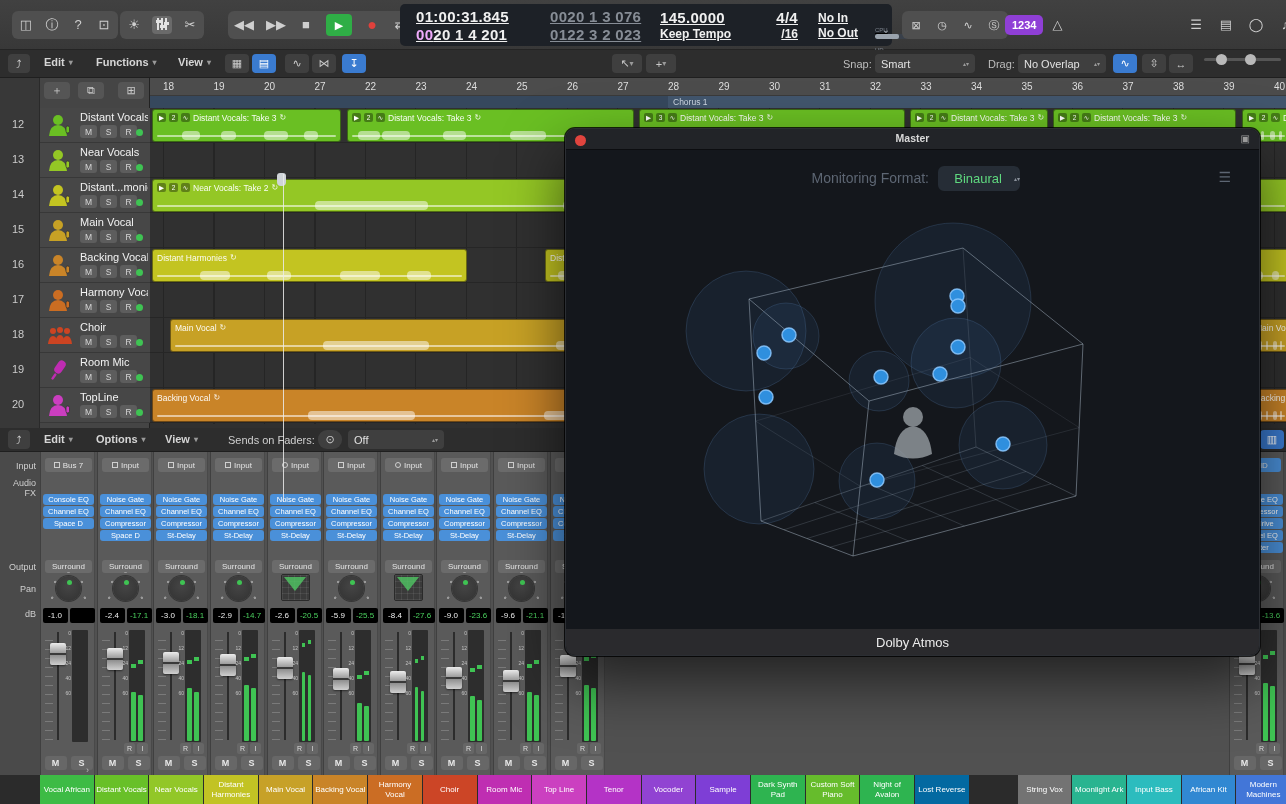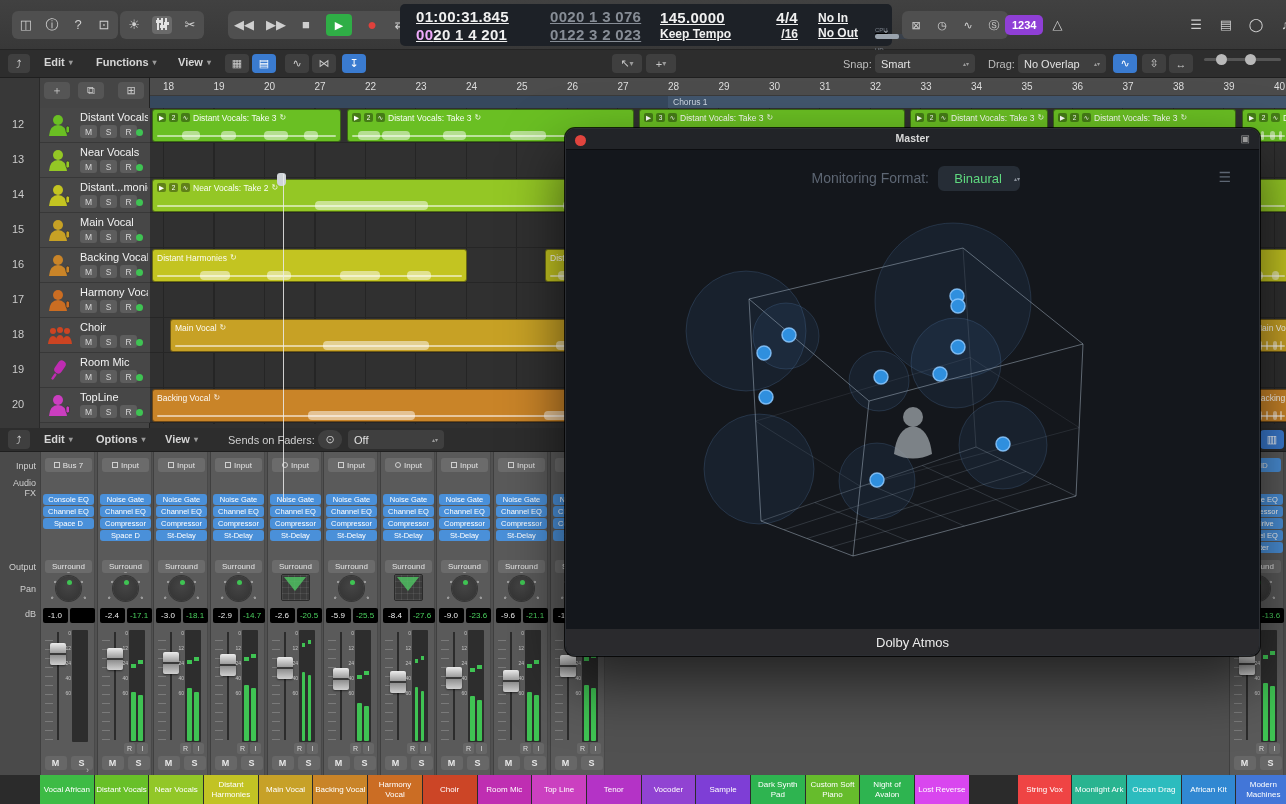--- a/index.html
+++ b/index.html
@@ -1263,24 +1263,24 @@
     <div class="blabel" style="background: rgb(203, 109, 36);">Harmony Vocal</div>
     <div class="blabel" style="background: rgb(204, 69, 38);">Choir</div>
     <div class="blabel" style="background: rgb(191, 46, 178);">Room Mic</div>
     <div class="blabel" style="background: rgb(203, 64, 192);">Top Line</div>
     <div class="blabel" style="background: rgb(180, 51, 198);">Tenor</div>
     <div class="blabel" style="background: rgb(145, 67, 210);">Vocoder</div>
     <div class="blabel" style="background: rgb(126, 62, 214);">Sample</div>
     <div class="blabel" style="background: rgb(46, 180, 80);">Dark Synth Pad</div>
     <div class="blabel" style="background: rgb(102, 188, 44);">Custom Soft Piano</div>
     <div class="blabel" style="background: rgb(46, 180, 80);">Night of Avalon</div>
-    <div class="blabel" style="background: #d946ef;">Lost Reverse</div>
-    <div class="blabel" style="background: #ef4444; margin-left: 48px;">String Vox</div>
+    <div class="blabel" style="background: #0369a1;">Lost Reverse</div>
+    <div class="blabel" style="background: #737373; margin-left: 48px;">String Vox</div>
     <div class="blabel" style="background: rgb(41, 180, 144);">Moonlight Ark</div>
-    <div class="blabel" style="background: rgb(44, 188, 190);">Ocean Drag</div>
+    <div class="blabel" style="background: rgb(44, 188, 190);">Input Bass</div>
     <div class="blabel" style="background: rgb(49, 136, 210);">African Kit</div>
     <div class="blabel" style="background: rgb(66, 118, 216);">Modern Machines</div>
   </div>
 
 <div id="atmos">
   <div id="atitlebar">
     <span id="aclose"></span>
     <div id="atitle">Master</div>
     <span id="awinicon">▣</span>
   </div>

